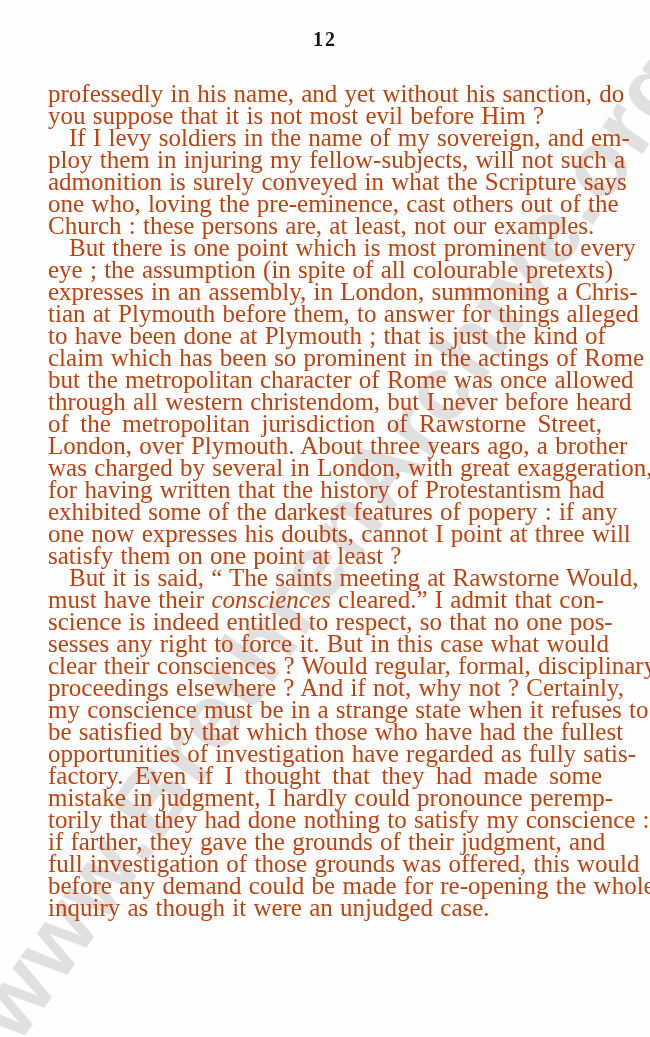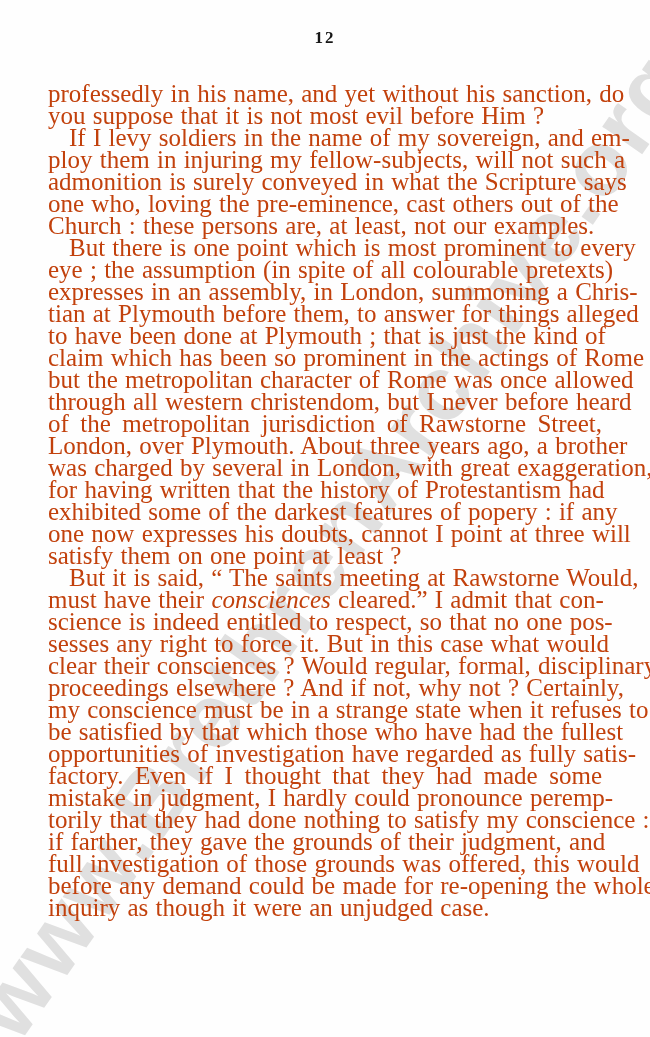--- a/index.html
+++ b/index.html
@@ -30,21 +30,21 @@
     white-space: nowrap;
     pointer-events: none;
     user-select: none;
   }
   .page-number {
     position: absolute;
     top: 28px;
     left: 0;
     width: 100%;
     text-align: center;
-    font-size: 17px;
+    font-size: 20px;
     font-weight: bold;
     letter-spacing: 2px;
     color: #161616;
   }
   .text-block {
     position: absolute;
     left: 48px;
     top: 83px;
     width: 554px;
   }

